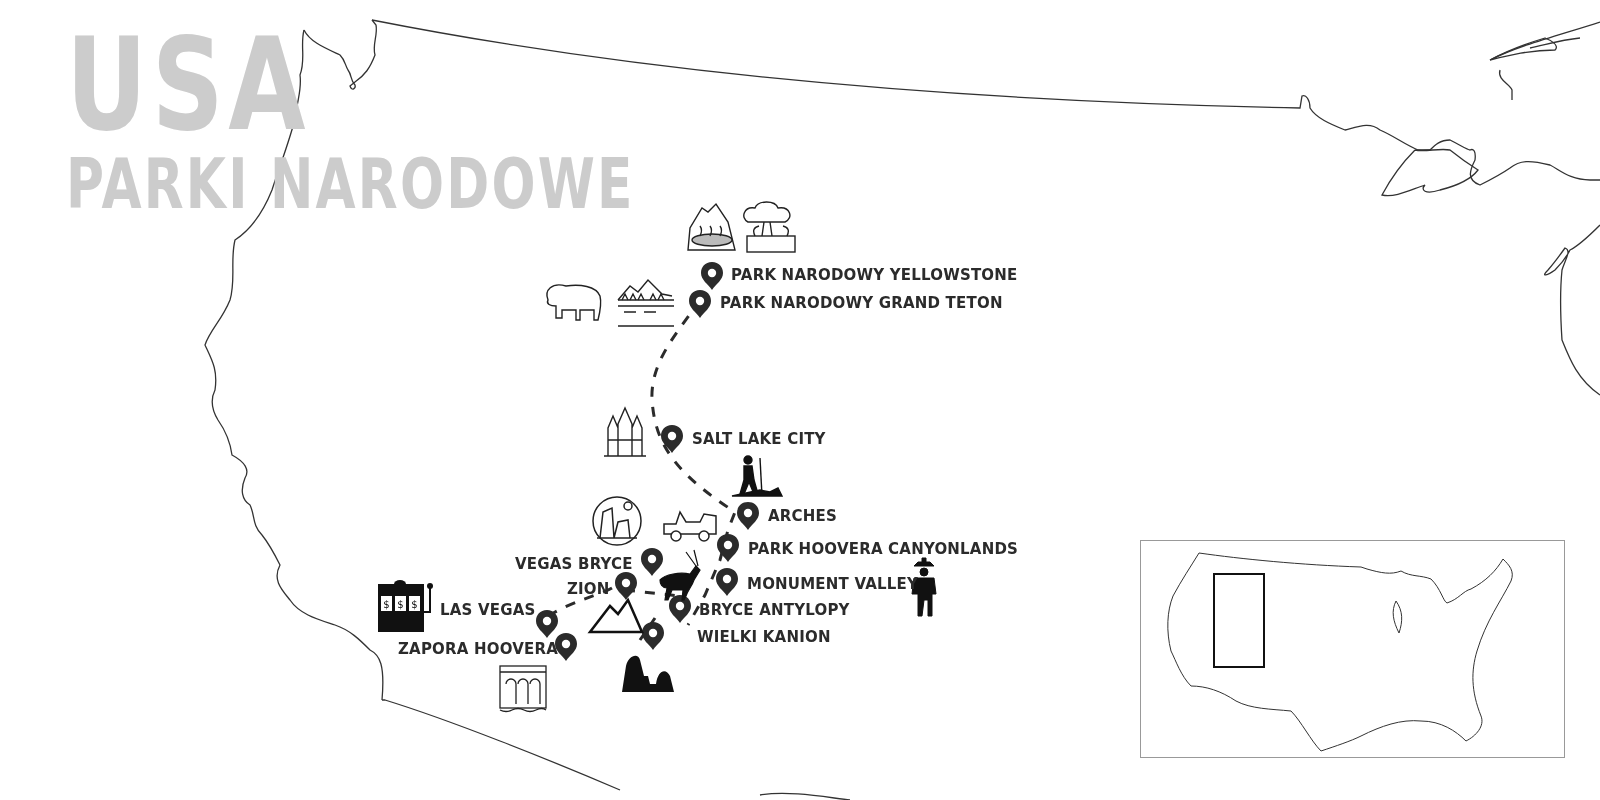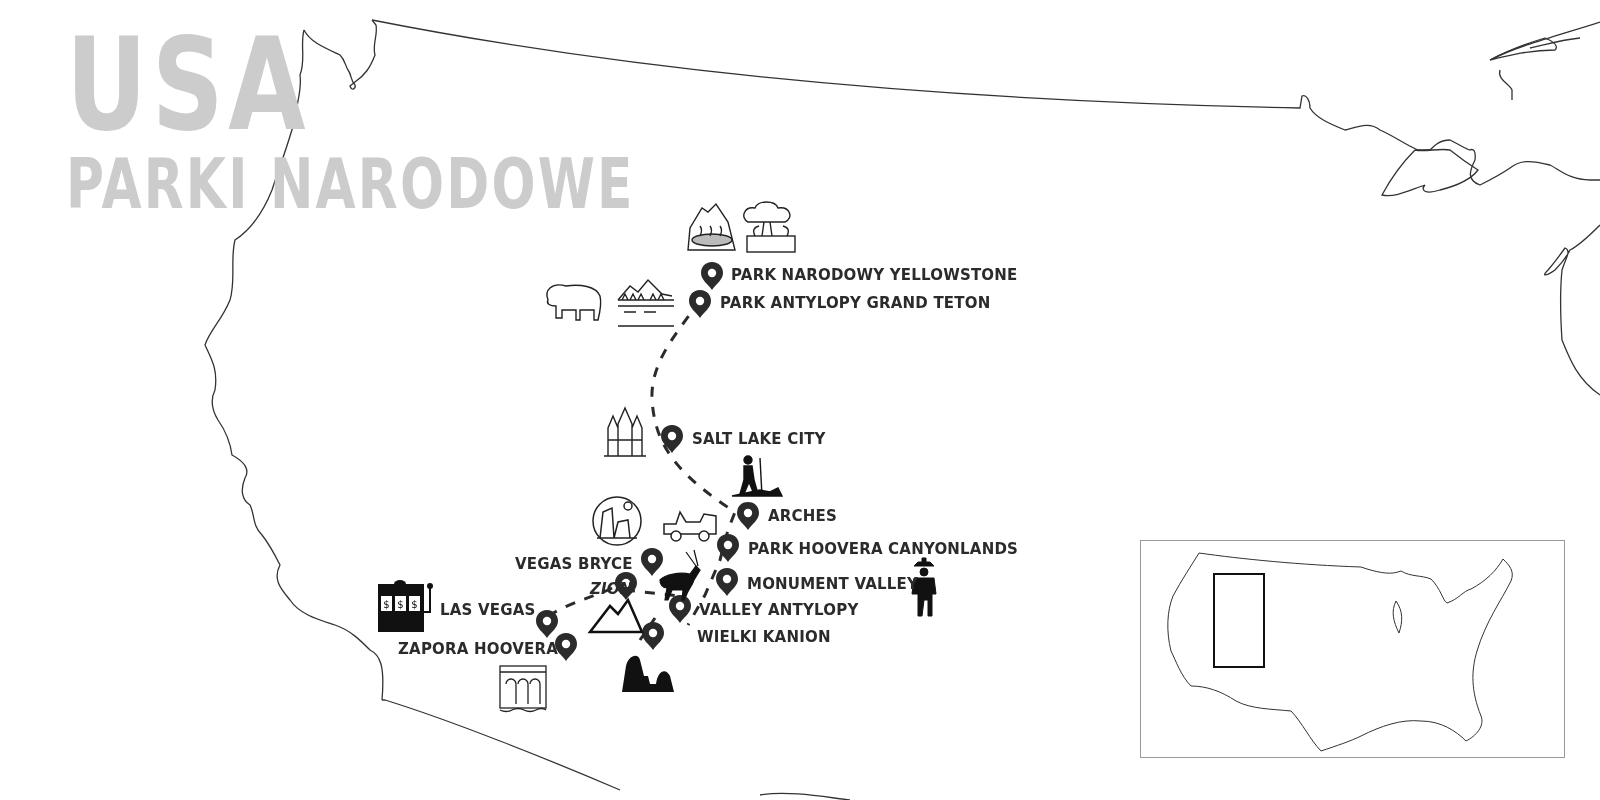--- a/index.html
+++ b/index.html
@@ -184,28 +184,28 @@
     <path d="M506 684 a5 5 0 0 1 10 0 v20 M518 684 a5 5 0 0 1 10 0 v20 M530 684 a5 5 0 0 1 10 0 v20"></path>
     <path d="M500 710 q6 3 12 0 q6 -3 12 0 q6 3 12 0 q6 -3 10 0"></path>
   </g>
 
   <g fill="#111">
     <path d="M622 692 L626 666 C 628 656, 638 652, 640 660 L644 676 L648 676 L650 684 L656 684 C 658 670, 666 668, 670 676 L674 692 Z"></path>
   </g>
 </svg>
 
 <div class="label" style="left:731px; top:266px;">PARK NARODOWY YELLOWSTONE</div>
-<div class="label" style="left:720px; top:294px;">PARK ANTYLOPY GRAND TETON</div>
+<div class="label" style="left:720px; top:294px;">PARK NARODOWY GRAND TETON</div>
 <div class="label" style="left:692px; top:430px;">SALT LAKE CITY</div>
 <div class="label" style="left:768px; top:507px;">ARCHES</div>
 <div class="label" style="left:748px; top:540px;">PARK HOOVERA CANYONLANDS</div>
 <div class="label" style="left:747px; top:575px;">MONUMENT VALLEY</div>
 <div class="label" style="left:515px; top:555px;">VEGAS BRYCE</div>
-<div class="label" style="left:590px; top:580px;font-style:italic;">ZION</div>
-<div class="label" style="left:699px; top:601px;">VALLEY ANTYLOPY</div>
+<div class="label" style="left:567px; top:580px;">ZION</div>
+<div class="label" style="left:699px; top:601px;">BRYCE ANTYLOPY</div>
 <div class="label" style="left:697px; top:628px;">WIELKI KANION</div>
 <div class="label" style="left:440px; top:601px;">LAS VEGAS</div>
 <div class="label" style="left:398px; top:640px;">ZAPORA HOOVERA</div>
 
 <div class="inset">
   <svg width="423" height="216" viewBox="0 0 423 216">
     <path fill="none" stroke="#333" stroke-width="1" d="M58 12 C 100 18, 160 24, 220 26 L 226 28 C 240 32, 250 34, 260 30 C 270 36, 280 34, 290 38 C 300 48, 302 60, 306 62 C 318 58, 322 50, 330 48 C 345 40, 355 30, 362 18 C 368 24, 374 30, 370 40 C 360 60, 345 80, 336 110 C 330 130, 330 150, 340 175 C 344 185, 335 195, 325 200 C 315 190, 300 180, 280 180 C 260 178, 240 185, 220 195 C 210 200, 195 205, 180 210 C 170 200, 160 180, 150 170 C 130 168, 110 168, 95 160 C 80 150, 65 145, 50 145 C 40 135, 35 120, 30 110 C 25 90, 26 70, 32 55 C 40 40, 50 25, 58 12 Z"></path>
     <path fill="none" stroke="#333" stroke-width="1" d="M255 60 C 250 70, 252 80, 258 92 C 262 80, 262 70, 255 60 Z"></path>
     <rect x="73" y="33" width="50" height="93" fill="none" stroke="#111" stroke-width="2"></rect>
   </svg>

